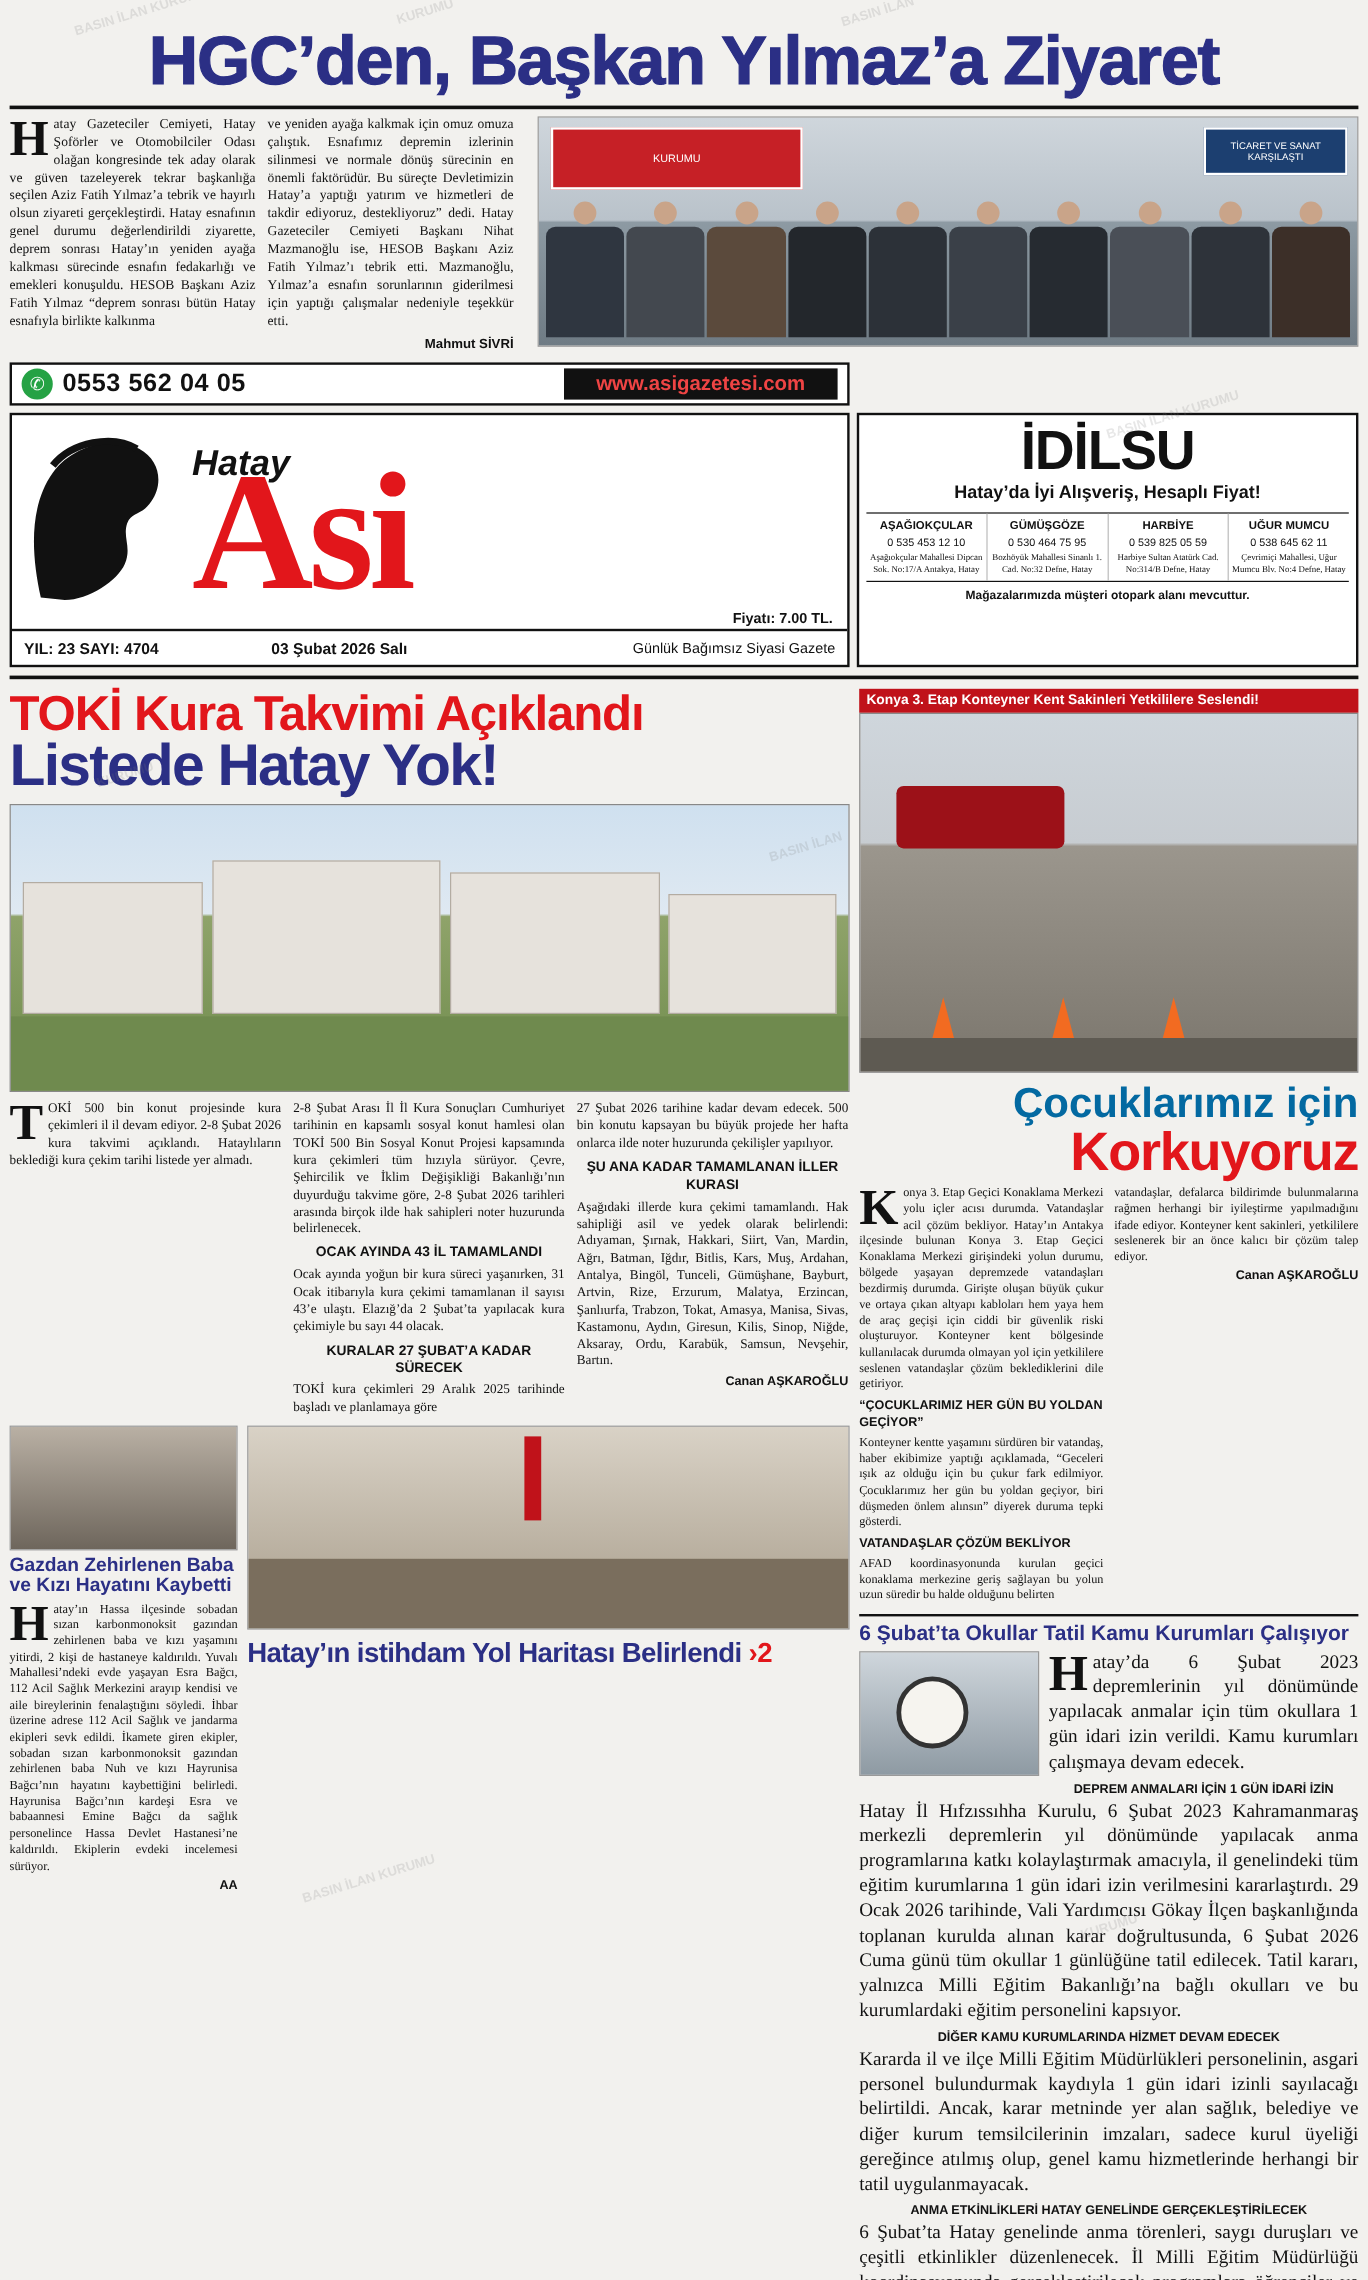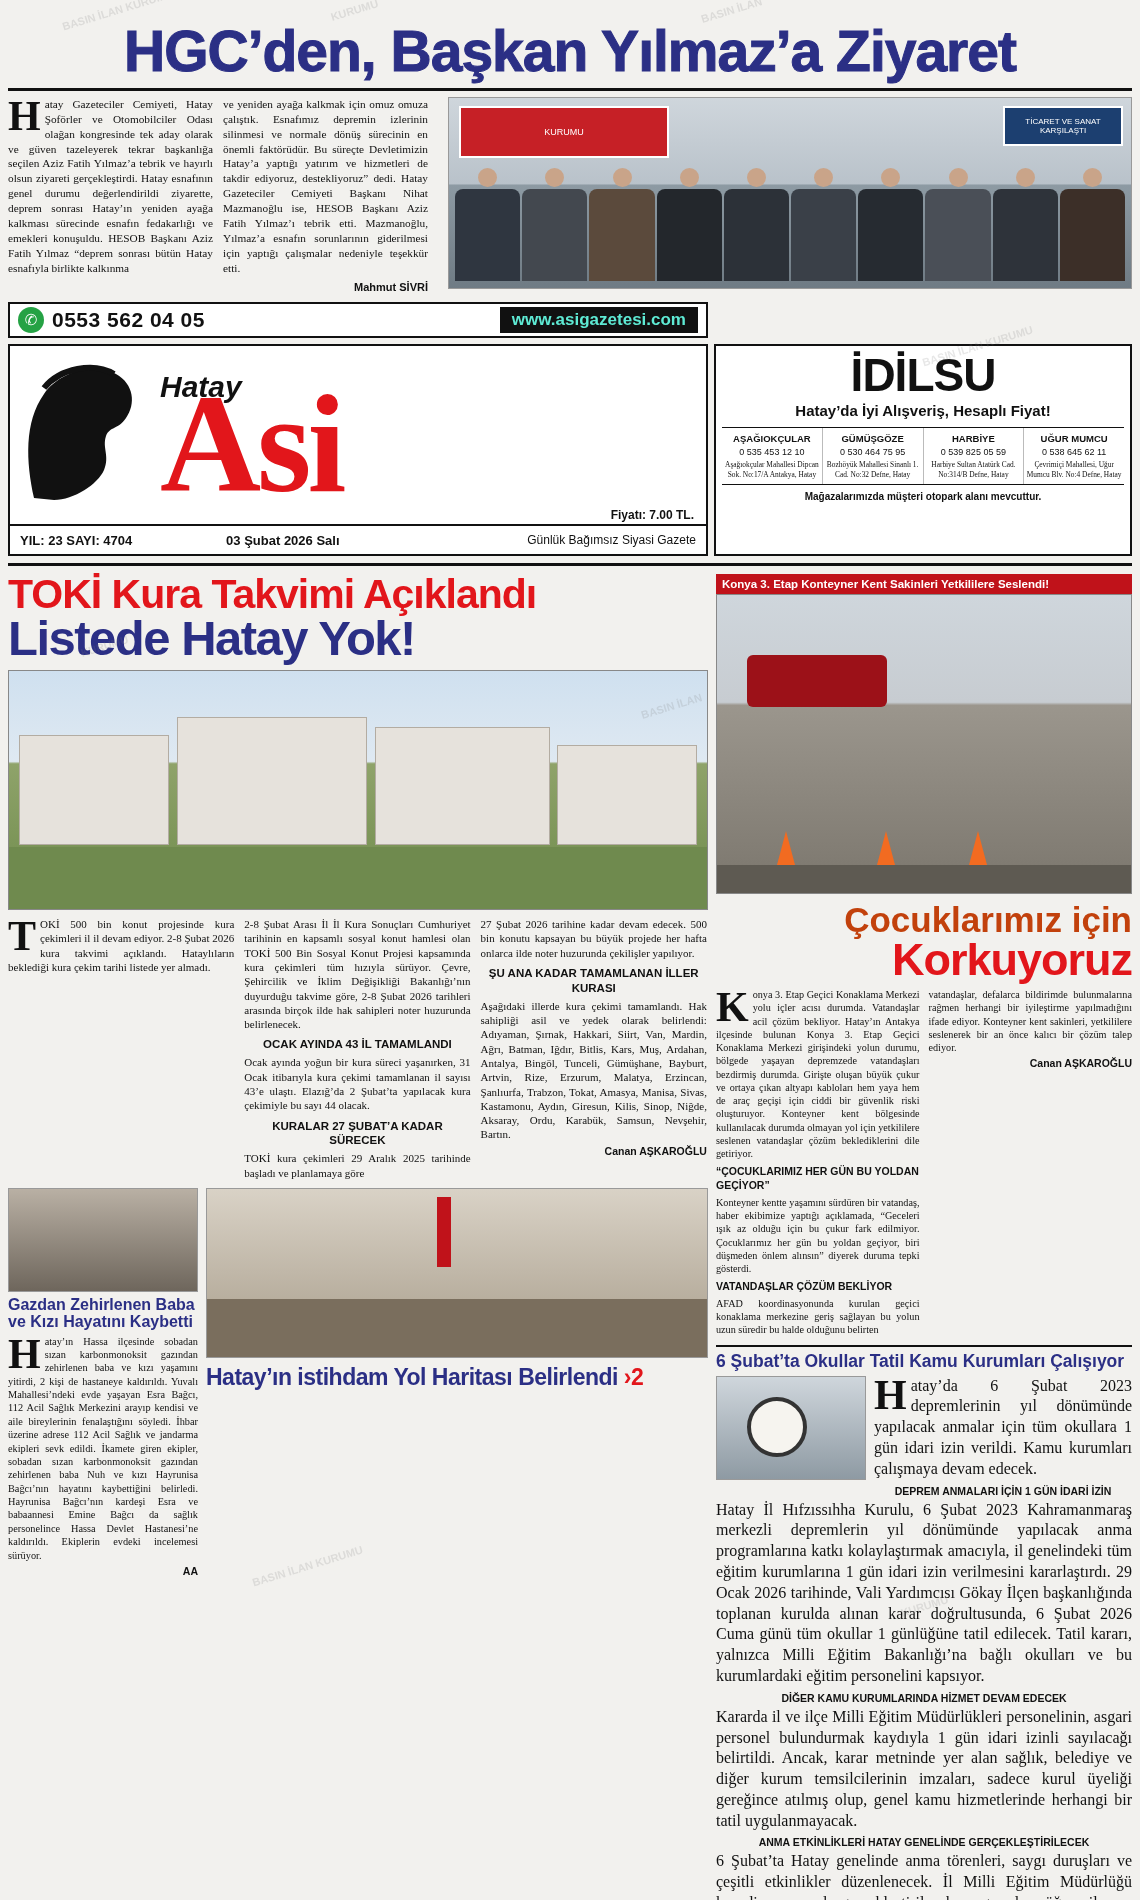--- a/index.html
+++ b/index.html
@@ -54,21 +54,21 @@
   .people { position:absolute; bottom:0; left:0; right:0; height:120px; display:flex; gap:2px; padding:0 6px; }
   .person { flex:1; position:relative; }
   .person .head { width:19px;height:19px;border-radius:50%;background:#c9a489;margin:0 auto; }
   .person .body { width:100%; height:92px; margin-top:2px; border-radius:8px 8px 0 0; }
 
   
   .contactbar { display:flex; align-items:stretch; margin-top:8px; gap:6px; }
   .contact-left { width:700px; border:2px solid #111; display:flex; align-items:center; padding:3px 8px; background:#fff; }
   .wa { width:26px;height:26px;border-radius:50%;background:#25a244;color:#fff;display:flex;align-items:center;justify-content:center;font-size:15px;margin-right:8px;}
   .phone { font-family:"Liberation Sans",sans-serif; font-weight:bold; font-size:21px; letter-spacing:0.5px;}
-  .web-btn { margin-left:auto; background:#111; color:#5eead4; font-family:"Liberation Sans",sans-serif; font-weight:bold; font-size:17px; padding:3px 12px; }
+  .web-btn { margin-left:auto; background:#111; color:#ef4444; font-family:"Liberation Sans",sans-serif; font-weight:bold; font-size:17px; padding:3px 27px; }
 
   
   .nameplate { display:flex; gap:6px; margin-top:6px; }
   .np-left { width:700px; border:2px solid #111; background:#fff; position:relative; height:212px; overflow:hidden; }
   .np-face { position:absolute; left:4px; top:6px; width:135px; height:150px; }
   .np-hatay { position:absolute; left:150px; top:24px; font-family:"Liberation Sans",sans-serif; font-style:italic; font-weight:bold; font-size:30px; color:#111; }
   .np-asi { position:absolute; left:150px; top:36px; font-family:"Liberation Serif",serif; font-weight:bold; font-size:140px; color:#e2161b; line-height:0.88; letter-spacing:-4px; }
   .np-price { position:absolute; right:12px; top:162px; font-size:12px; font-weight:bold; font-family:"Liberation Sans",sans-serif;}
   .np-footer { position:absolute; left:0; right:0; bottom:0; height:30px; border-top:2px solid #111; display:flex; align-items:center; padding:0 10px; font-family:"Liberation Sans",sans-serif; font-weight:bold; font-size:13px;}
   .np-footer .mid { margin-left:auto; margin-right:auto; }
@@ -109,21 +109,21 @@
 
   .meet { flex:1; }
   .meet .ph { height:170px; border:1px solid #999; position:relative; overflow:hidden; background:linear-gradient(#d9d2c6,#a79c8a); }
   .meet-title { font-family:"Liberation Sans",sans-serif; font-weight:bold; font-size:23px; color:#2b2f85; margin-top:6px; letter-spacing:-0.5px;}
   .pagearrow { color:#e2161b; font-weight:bold; }
 
   
   .konya-tag { background:#c0121a; color:#fff; font-family:"Liberation Sans",sans-serif; font-weight:bold; font-size:11.5px; padding:4px 6px; }
   .konya-photo { height:300px; border:1px solid #888; position:relative; overflow:hidden; background:linear-gradient(#cfd6dc 0%,#c7ccd1 36%,#9b968d 37%,#7b766d 100%); }
   .cone { position:absolute; bottom:28px; width:0;height:0;border-left:9px solid transparent;border-right:9px solid transparent;border-bottom:34px solid #f26b21;}
-  .r-h1 { font-family:"Liberation Sans",sans-serif; font-weight:bold; font-size:35px; color:#c2410c; line-height:1.0; text-align:right; margin-top:8px;}
+  .r-h1 { font-family:"Liberation Sans",sans-serif; font-weight:bold; font-size:35px; color:#0369a1; line-height:1.0; text-align:right; margin-top:8px;}
   .r-h2 { font-family:"Liberation Sans",sans-serif; font-weight:bold; font-size:45px; color:#e2161b; line-height:1.0; text-align:right; letter-spacing:-1px;}
   .r-cols { display:flex; gap:9px; margin-top:6px; }
   .rcol { flex:1; font-size:10.2px; line-height:1.3; text-align:justify; }
   .rcol h4 { font-family:Liberation Sans, sans-serif; font-size:10.5px; text-align:left; margin:5px 0 3px; }
 
   .okul { margin-top:8px; border-top:2px solid #111; padding-top:5px; }
   .okul h3 { font-family:"Liberation Sans",sans-serif; font-weight:bold; font-size:17.5px; color:#2b2f85; line-height:1.08; margin:0 0 5px; }
   .okul-body { display:flex; gap:8px; }
   .okul .ph { width:150px; height:104px; border:1px solid #999; background:linear-gradient(#cfd6dc,#8e9aa3); position:relative; }
   .okul p { font-size:16px; line-height:1.3; text-align:justify; margin:0; }

